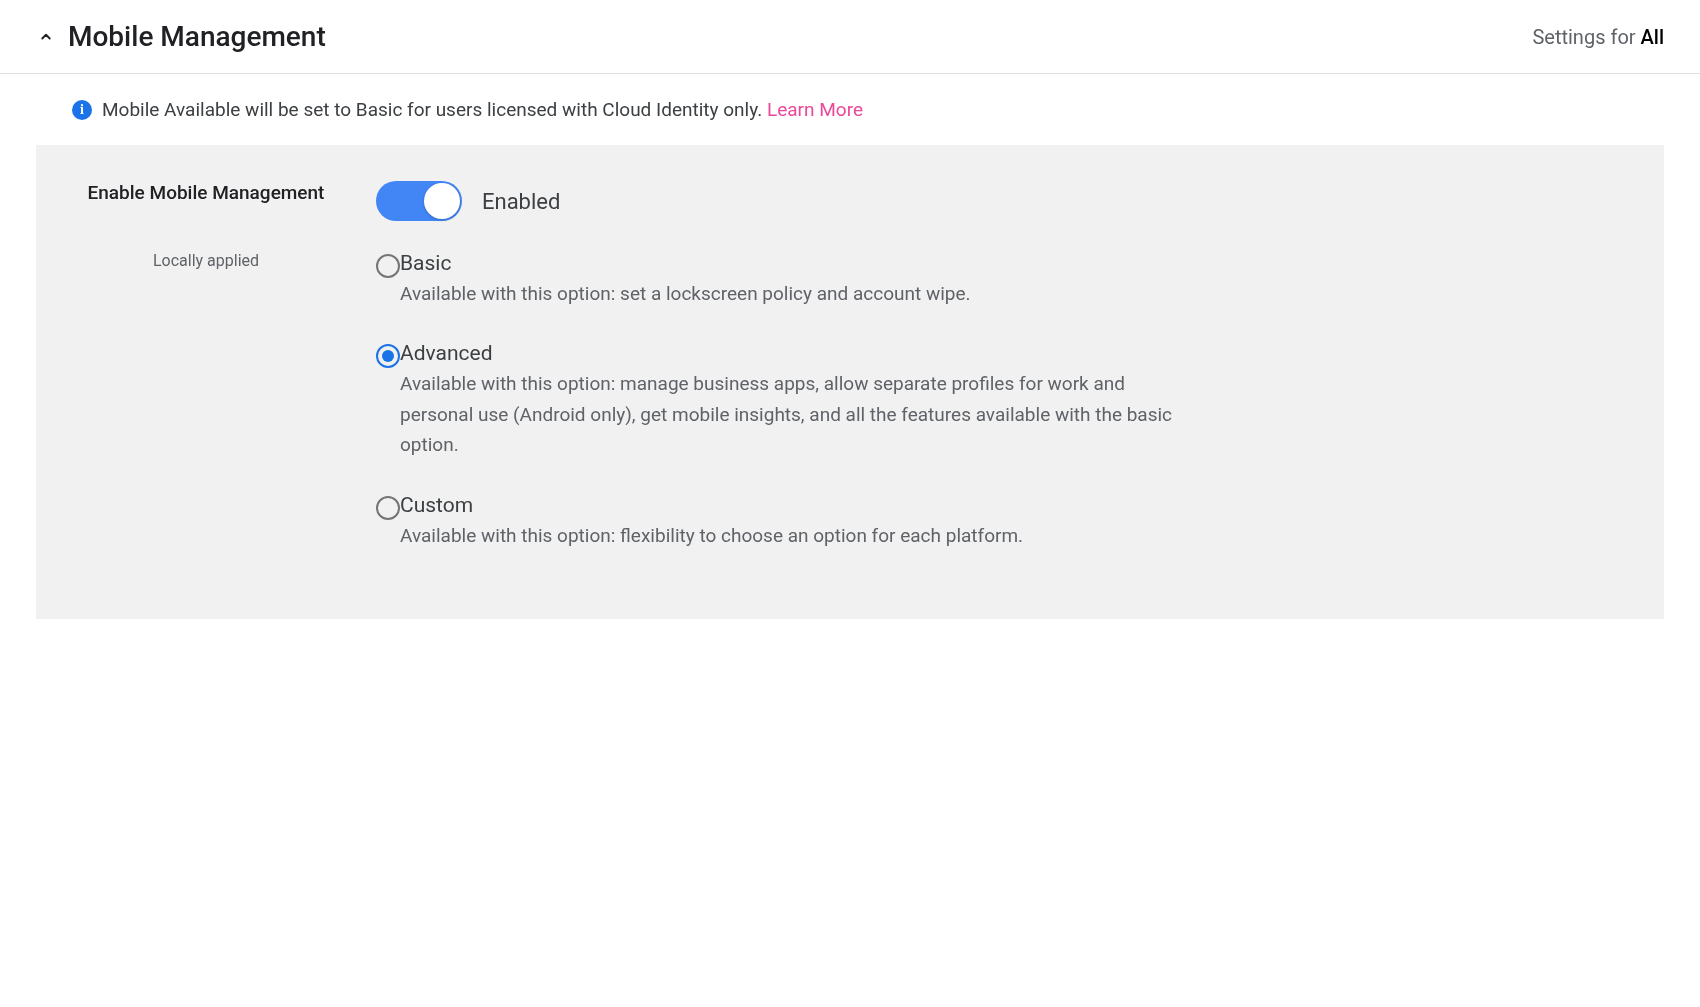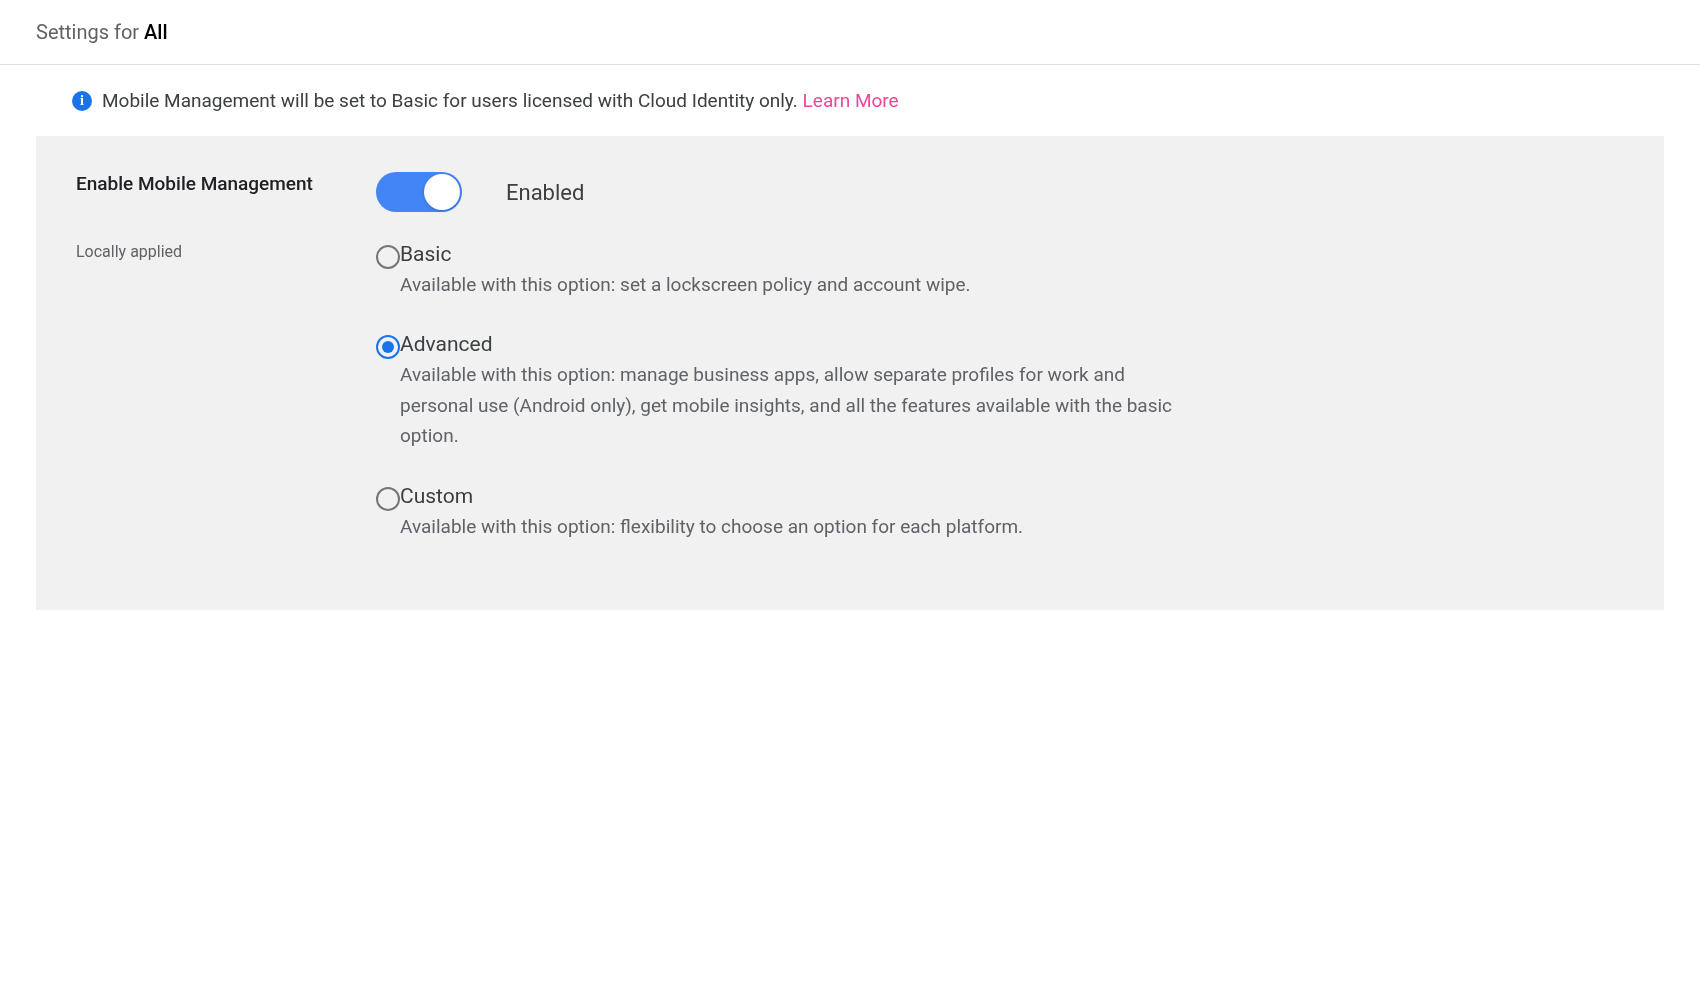--- a/index.html
+++ b/index.html
@@ -96,20 +96,21 @@
     .settings-panel {
       background: #f1f1f1;
       margin: 0 36px;
       padding: 36px 40px;
       display: flex;
       gap: 40px;
     }
     
     .setting-label-col {
       flex: 0 0 260px;
+      text-align: center;
     }
     
     .setting-label {
       font-size: 19px;
       font-weight: 500;
       color: #202124;
       margin-bottom: 4px;
     }
     
     .setting-sublabel {
@@ -145,21 +146,20 @@
       width: 36px;
       height: 36px;
       background: #fff;
       border-radius: 50%;
       box-shadow: 0 1px 3px rgba(0,0,0,0.2);
     }
     
     .toggle-label {
       font-size: 22px;
       color: #3c4043;
-      margin-left: 24px;
     }
     
     .description {
       font-size: 19px;
       line-height: 1.6;
       color: #5f6368;
       margin-bottom: 18px;
       max-width: 820px;
     }
     
@@ -231,29 +231,37 @@
       font-size: 19px;
       line-height: 1.6;
       color: #5f6368;
     }
   </style>
 </head>
 <body>
 
 <div class="container">
   <div class="header">
+    <div class="header-left">
+      <div class="chevron-up">
+        <svg viewBox="0 0 24 24">
+          <path d="M7 14l5-5 5 5" stroke="#202124" stroke-width="2.5" fill="none" stroke-linecap="round" stroke-linejoin="round"></path>
+        </svg>
+      </div>
+      <h1 class="title">Mobile Management</h1>
+    </div>
     <div class="settings-for">
       <span>Settings for </span><strong>All</strong>
     </div>
   </div>
 
   <div class="info-banner">
     <div class="info-icon">i</div>
     <div>
-      <span>Mobile Management will be set to Basic for users licensed with Cloud Identity only. </span><a class="learn-more">Learn More</a>
+      <span>Mobile Available will be set to Basic for users licensed with Cloud Identity only. </span><a class="learn-more">Learn More</a>
     </div>
   </div>
 
   <div class="settings-panel">
     <div class="setting-label-col">
       <div class="setting-label">Enable Mobile Management</div>
       <div class="setting-sublabel">Locally applied</div>
     </div>
 
     <div class="setting-content-col">

